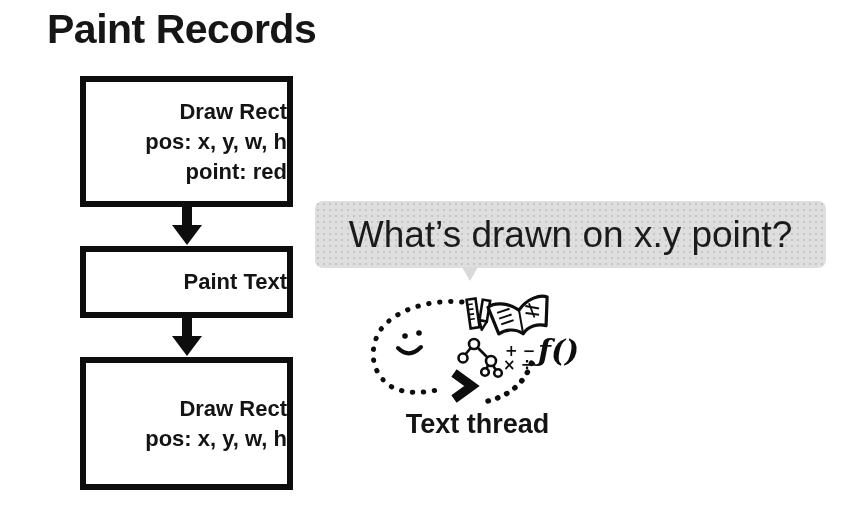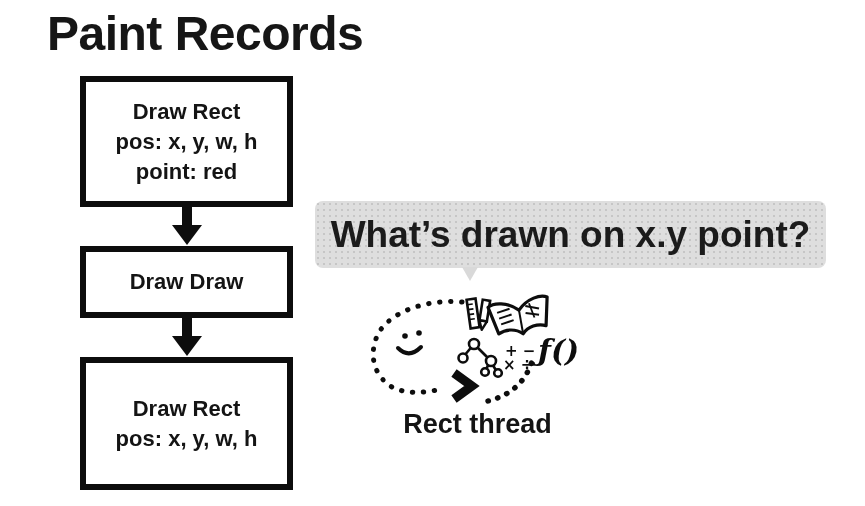--- a/index.html
+++ b/index.html
@@ -1,43 +1,43 @@
 <!DOCTYPE html>
 <html><head>
 <meta charset="utf-8">
 <style>
   html,body{margin:0;padding:0;background:#fff;}
   .slide{
     position:relative;width:865px;height:506px;background:#ffffff;overflow:hidden;
     font-family:"Liberation Sans","DejaVu Sans",sans-serif;color:#111;
   }
   .title{
-    position:absolute;left:47px;top:6px;font-size:48px;font-weight:800;
+    position:absolute;left:47px;top:6px;font-size:41px;font-weight:800;
     letter-spacing:-0.5px;color:#161616;
   }
   .flow-box{
     position:absolute;left:80px;width:213px;background:#fff;border:6px solid #0d0d0d;
-    display:flex;flex-direction:column;align-items:center;justify-content:center;
+    display:flex;flex-direction:column;align-items:flex-end;justify-content:center;
     box-sizing:border-box;text-align:center;
   }
   .flow-box .line{font-size:22px;font-weight:700;line-height:30px;color:#141414;}
   .box1{top:76px;height:131px;}
   .box2{top:246px;height:72px;}
   .box3{top:357px;height:133px;}
   .arrow{position:absolute;left:170px;width:34px;height:40px;}
   .arrow1{top:206px;}
   .arrow2{top:317px;}
   .bubble{
     position:absolute;left:315px;top:201px;width:511px;height:67px;border-radius:8px;
     background-color:#dedede;
     background-image:radial-gradient(circle,#c6c6c6 1.1px,rgba(0,0,0,0) 1.25px);
     background-size:6px 6px;
     display:flex;align-items:center;justify-content:center;
   }
-  .bubble-text{font-size:37px;font-weight:700;color:#1b1b1b;letter-spacing:0;}
+  .bubble-text{font-size:37px;font-weight:400;color:#1b1b1b;letter-spacing:0;}
   .bubble-tail{
     position:absolute;left:462px;top:267px;width:0;height:0;
     border-left:8px solid rgba(0,0,0,0);border-right:8px solid rgba(0,0,0,0);
     border-top:14px solid #d9d9d9;
   }
   .doodle{position:absolute;left:365px;top:288px;width:235px;height:122px;}
   .main-thread{
     position:absolute;left:360px;top:409px;width:235px;text-align:center;
     font-size:27px;font-weight:700;color:#141414;
   }
@@ -53,21 +53,21 @@
     <span class="line">Draw Rect</span>
     <span class="line">pos: x, y, w, h</span>
     <span class="line">point: red</span>
   </div>
 
   <svg class="arrow arrow1" viewBox="0 0 34 40">
     <polygon points="12,0 22,0 22,19 32,19 17,39 2,19 12,19" fill="#0d0d0d"></polygon>
   </svg>
 
   <div class="flow-box box2">
-    <span class="line">Draw Draw</span>
+    <span class="line">Paint Text</span>
   </div>
 
   <svg class="arrow arrow2" viewBox="0 0 34 40">
     <polygon points="12,0 22,0 22,19 32,19 17,39 2,19 12,19" fill="#0d0d0d"></polygon>
   </svg>
 
   <div class="flow-box box3">
     <span class="line">Draw Rect</span>
     <span class="line">pos: x, y, w, h</span>
   </div>
@@ -132,15 +132,15 @@
     </g>
 
     <g font-family="DejaVu Sans, sans-serif" font-weight="bold" font-size="15" fill="#0d0d0d">
       <text x="505" y="356">+ −</text>
       <text x="503" y="370">× ÷</text>
     </g>
 
     <text x="538" y="361" font-family="DejaVu Serif, serif" font-style="italic" font-weight="bold" font-size="30" fill="#0d0d0d">ƒ()</text>
   </svg>
 
-  <div class="main-thread">Rect thread</div>
+  <div class="main-thread">Text thread</div>
 
 </div>
 
 </body></html>

